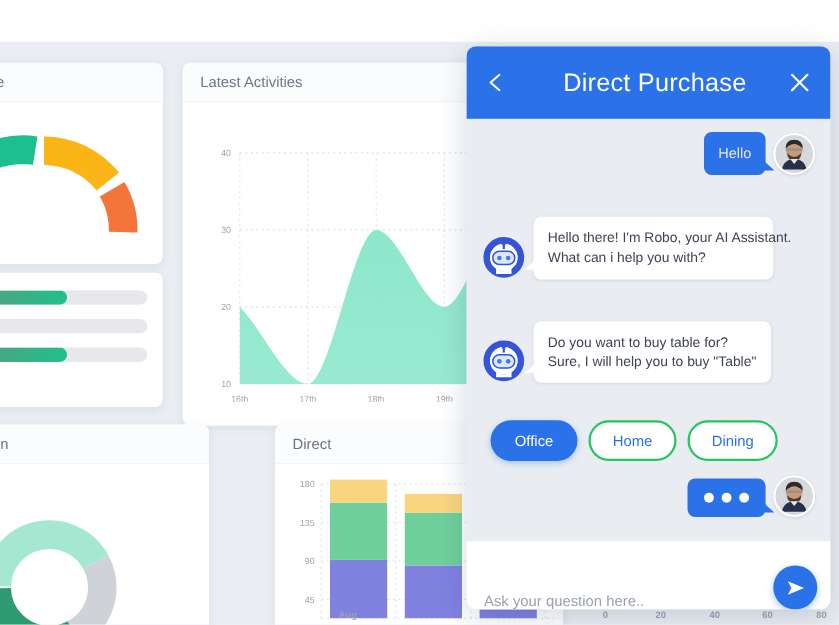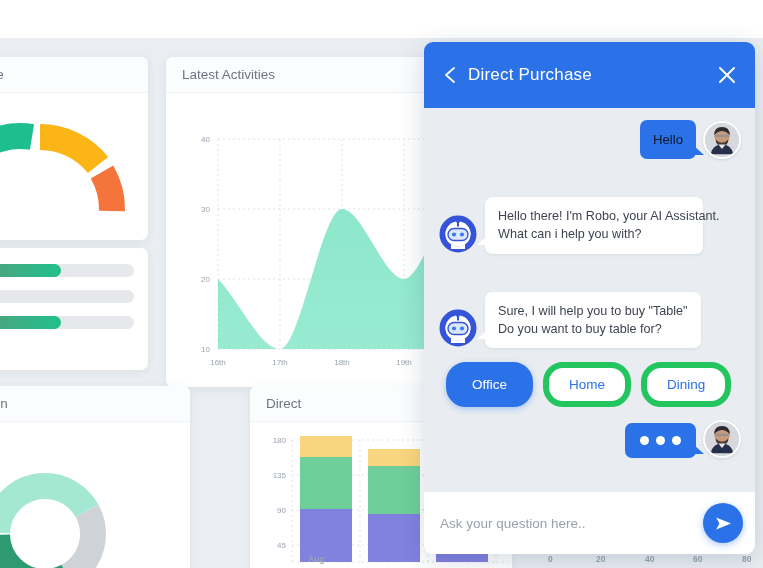--- a/index.html
+++ b/index.html
@@ -75,22 +75,22 @@
     display: flex; align-items: center;
     padding: 0 16px;
     color: #fff;
   }
   .back-chev {
     width: 22px; height: 22px; flex: 0 0 22px;
     margin-right: 6px;
     cursor: pointer;
   }
   .chat-title {
-    font-size: 17px; font-weight: normal; letter-spacing: .2px;
-    flex: 1 1 auto; white-space: nowrap;
+    font-size: 23px; font-weight: normal; letter-spacing: .2px;
+    flex: 1 1 auto; white-space: nowrap; margin-left: 44px;
   }
   .close-x { width: 24px; height: 24px; flex: 0 0 24px; cursor: pointer; }
 
   .chat-body {
     flex: 1 1 auto;
     padding: 12px 14px 6px 14px;
     overflow: hidden;
     display: flex; flex-direction: column; gap: 11px;
   }
 
@@ -109,21 +109,21 @@
 
   .bubble {
     position: relative;
     max-width: 218px;
     font-size: 12.6px;
     line-height: 1.45;
     padding: 10px 13px;
     border-radius: 7px;
   }
   .bubble.out {
-    background: #2b72e8; color: #0f172a; font-size: 13.2px;
+    background: #2b72e8; color: #e5e5e5; font-size: 13.2px;
   }
   .bubble.out:after {
     content:""; position:absolute; right:-8px; bottom: 4px;
     border-left: 10px solid #2b72e8;
     border-top: 9px solid transparent;
   }
   .bubble.in {
     background: #fff; color: #3d4450;
     box-shadow: 0 1px 3px rgba(40,60,90,.10);
     margin-top: 27px;
@@ -147,33 +147,34 @@
   }
   .dot { width: 9px; height: 9px; border-radius: 50%; background: #fff; }
 
   .options { display: flex; gap: 10px; padding: 3px 0 2px 8px; }
   .chip {
     font-size: 13.5px;
     padding: 9px 20px;
     border-radius: 20px;
     background: #fff;
     color: #2b72e8;
-    border: 6px solid #22c55e;
+    border: 2px solid #22c55e;
     cursor: pointer;
     white-space: nowrap;
+    margin-top: 20px;
   }
   .chip.active {
     background: #2b72e8; color: #fff; border-color: #2b72e8;
     box-shadow: 0 2px 6px rgba(43,114,232,.35);
   }
 
   .chat-input {
     flex: 0 0 62px; height: 62px;
     background: #fff;
-    display: flex; align-items: center;
+    display: flex; align-items: flex-end;
     padding: 0 12px 0 16px;
     gap: 10px;
   }
   .chat-input input {
     flex: 1 1 auto; border: none; outline: none;
     font-family: "Liberation Sans", sans-serif;
     font-size: 13.5px; color: #4a5160;
     background: transparent;
   }
   .chat-input input::placeholder { color: #9aa1ad; }
@@ -394,22 +395,22 @@
             <circle cx="20" cy="20" r="12.5" fill="#ffffff"></circle>
             <rect x="10" y="14.5" width="20" height="12" rx="6" fill="#dbe7fb" stroke="#3554d8" stroke-width="1.4"></rect>
             <circle cx="16" cy="20.5" r="2.1" fill="#3f7bf0"></circle>
             <circle cx="24" cy="20.5" r="2.1" fill="#3f7bf0"></circle>
             <rect x="19" y="8.5" width="2" height="4" fill="#3554d8"></rect>
             <circle cx="20" cy="7.5" r="1.8" fill="#3554d8"></circle>
             <path d="M13 30 q7 5 14 0 v5 h-14 z" fill="#ffffff"></path>
           </svg>
         </div>
         <div class="bubble in">
+          <p>Do you want to buy table for?</p>
           <p>Sure, I will help you to buy "Table"</p>
-          <p>Do you want to buy table for?</p>
         </div>
       </div>
 
       <div class="options">
         <div class="chip active">Office</div>
         <div class="chip">Home</div>
         <div class="chip">Dining</div>
       </div>
 
       <div class="row out">

